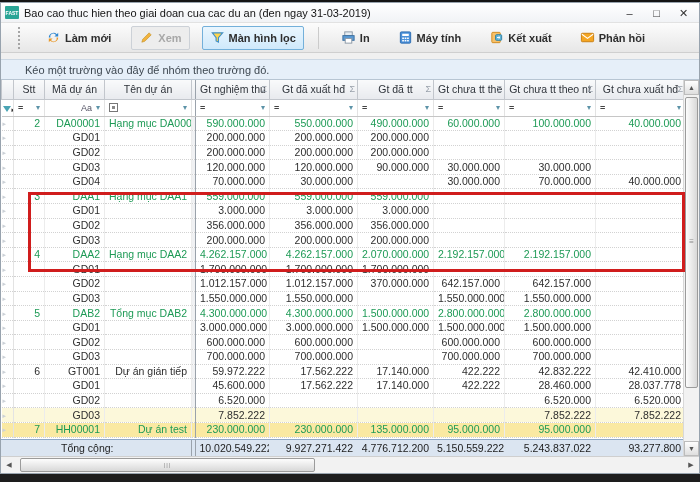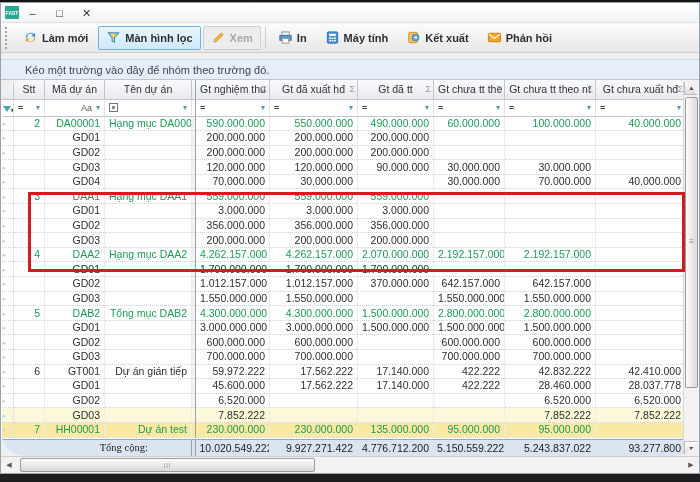--- a/index.html
+++ b/index.html
@@ -12,37 +12,37 @@
   
   .titlebar { height:20px; background:linear-gradient(#ffffff,#f1f3f6); display:flex;
     align-items:center; padding:0 2px 0 4px; flex:0 0 auto; border-bottom:1px solid #e2e2e2; }
   .appicon { width:14px; height:13px; background:#2aa596; color:#fff; font-size:5px; font-weight:bold;
     display:flex; align-items:center; justify-content:center; border-radius:1px; letter-spacing:0; }
   .title { margin-left:5px; font-size:11px; color:#141414; flex:1; white-space:nowrap; overflow:hidden; }
   .winbtn { width:27px; text-align:center; font-size:11px; color:#333; line-height:18px; }
 
   
   .toolbar { height:30px; background:linear-gradient(#fcfcfc,#e7e7e7); border-bottom:1px solid #cfcfcf;
-    display:flex; align-items:center; padding-left:3px; flex:0 0 auto; gap:2px; }
+    display:flex; align-items:center; padding-left:16px; flex:0 0 auto; gap:12px; }
   .grip { width:5px; height:22px; border-left:2px dotted #a5a5a5; margin:0 3px 0 1px; }
   .tbtn { display:flex; align-items:center; gap:4px; padding:2px 7px; height:24px;
     font-size:11px; font-weight:bold; color:#2e2e2e; border:1px solid transparent; border-radius:2px; white-space:nowrap; }
   .tbtn.active { background:linear-gradient(#eaf6fe,#cfe9fb); border:1px solid #73b0da; }
   .tbtn.disabled { color:#a8a8a8; border:1px solid #ccd1d7; background:#ededed; }
   .tbtn svg { flex:0 0 auto; }
   .sep { width:1px; height:22px; background:#cbcbcb; margin:0 2px; }
 
   .substrip { height:6px; background:#f0f0f0; flex:0 0 auto; }
 
   
   .groupbar { height:21px; background:#e6eff9; border-top:1px solid #ccd8e4; border-bottom:1px solid #b7c5d3;
     display:flex; align-items:center; padding-left:24px; font-size:11px; color:#3d4750; flex:0 0 auto; }
 
   
-  .gridwrap { flex:1 1 auto; display:flex; overflow:hidden; background:#fff; position:relative;border-radius:24px; }
+  .gridwrap { flex:1 1 auto; display:flex; overflow:hidden; background:#fff; position:relative; }
   .tablecol { width:684px; display:flex; flex-direction:column; overflow:hidden; }
   table { border-collapse:collapse; table-layout:fixed; width:684px; }
   th,td { padding:0 4px; overflow:hidden; white-space:nowrap; font-size:10.5px; }
   th.hc { height:19px; background:linear-gradient(#f9fafb,#e8eaee); border:1px solid #c2c6cc;
     border-top:none; font-weight:normal; color:#2f343b; text-align:center; position:relative; }
   th .sigma { position:absolute; right:2px; top:4px; font-size:9px; color:#98a0aa; font-weight:normal; }
   th.ind,td.ind { padding:0 1px; }
   th.ind { background:linear-gradient(#f9fafb,#e8eaee); border:1px solid #c2c6cc; border-top:none; }
   .divcol { background:#e9ebee; border-left:1px solid #9aa2ab !important; border-right:1px solid #9aa2ab !important; padding:0; }
   td.divcol { background:#f0f1f3; }
@@ -63,21 +63,21 @@
   tr.tg td { color:#1d9a55; }
   tr.tg td.ind { color:#ccd1d7; }
   tr.bg-pale td { background:#fcf8da; }
   tr.bg-gold td { background:#fae9a2; }
   td.num { text-align:right; }
   td.lft { text-align:right; }
 
   .spacer { flex:1 1 auto; }
   table.sumtab { flex:0 0 auto; }
   table.sumtab td { height:17px; background:#dbe5f1; border-top:1px solid #8fa8c6; color:#1c1c1c; }
-  td.sumlabel { text-align:center; padding-left:48px;font-family:Liberation Serif, serif; }
+  td.sumlabel { text-align:left; padding-left:48px; }
 
   
   .vscroll { width:16px; background:#f2f2f2; border-left:1px solid #d8d8d8; display:flex; flex-direction:column; }
   .varrow { height:15px; background:linear-gradient(#fefefe,#dedede); border:1px solid #bcbcbc;
     font-size:7px; color:#555; display:flex; align-items:center; justify-content:center; }
   .vtrack { flex:1; position:relative; }
   .vthumb { position:absolute; left:1px; right:1px; top:2px; height:84%;
     background:linear-gradient(90deg,#fdfdfd,#d8d8d8); border:1px solid #9b9b9b; border-radius:2px; }
   .vthumb::after { content:"≡"; position:absolute; top:50%; left:50%; transform:translate(-50%,-55%);
     font-size:8px; color:#8a8a8a; }
@@ -95,48 +95,49 @@
   .redbox { position:absolute; left:27px; top:112px; width:657px; height:80px;
     border:3px solid #d01d1d; z-index:6; pointer-events:none; }
 </style>
 </head>
 <body>
 
 <div class="window">
 
   <div class="titlebar">
     <span class="appicon">FAST</span>
+    <span class="title">Bao cao thuc hien theo giai doan cua cac du an (đen ngay 31-03-2019)</span>
     <span class="winbtn">–</span>
     <span class="winbtn">□</span>
     <span class="winbtn">✕</span>
   </div>
 
   <div class="toolbar">
     <span class="grip"></span>
 
     <div class="tbtn">
       <svg width="15" height="15" viewBox="0 0 16 16">
           <path d="M3 8a5 5 0 0 1 8.5-3.5L13 3v4H9l1.6-1.6A3.2 3.2 0 0 0 4.8 8z" fill="#2e86d0"></path>
           <path d="M13 8a5 5 0 0 1-8.5 3.5L3 13V9h4l-1.6 1.6A3.2 3.2 0 0 0 11.2 8z" fill="#e8992a"></path>
         </svg>
       <span>Làm mới</span>
     </div>
 
+    <div class="tbtn disabled">
+      <svg width="15" height="15" viewBox="0 0 16 16">
+          <path d="M3 13l1-3.2 6.8-6.8 2.2 2.2L6.2 12z" fill="#f2b33d" stroke="#bd8c22" stroke-width="0.6"></path>
+        </svg>
+      <span>Xem</span>
+    </div>
+
     <div class="tbtn active">
       <svg width="15" height="15" viewBox="0 0 16 16">
           <path d="M2.5 3h11L9 8.2V13l-2.5-1.3V8.2z" fill="#ffd54d" stroke="#3f8fc9" stroke-width="1.2"></path>
         </svg>
       <span>Màn hình lọc</span>
-    </div>
-
-    <div class="tbtn disabled">
-      <svg width="15" height="15" viewBox="0 0 16 16">
-          <path d="M3 13l1-3.2 6.8-6.8 2.2 2.2L6.2 12z" fill="#f2b33d" stroke="#bd8c22" stroke-width="0.6"></path>
-        </svg>
-      <span>Xem</span>
     </div>
 
 
     <span class="sep"></span>
 
     <div class="tbtn">
       <svg width="15" height="15" viewBox="0 0 16 16">
           <rect x="4" y="2" width="8" height="4" fill="#e7edf2" stroke="#8a97a5"></rect>
           <rect x="2" y="6" width="12" height="5" fill="#5b9bd5" stroke="#3c6e9e"></rect>
           <rect x="4.5" y="9" width="7" height="5" fill="#fff" stroke="#8a97a5"></rect>

